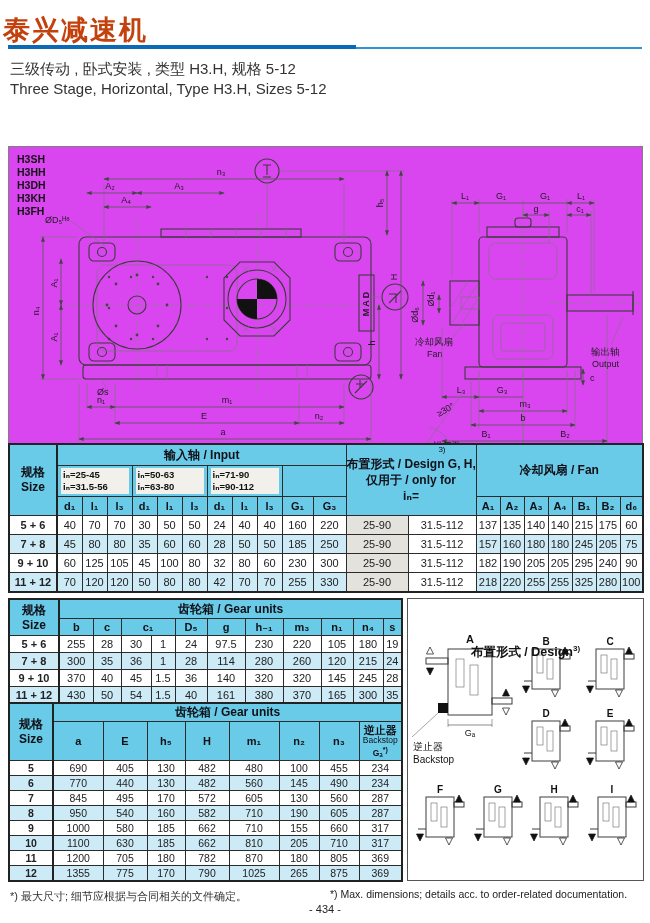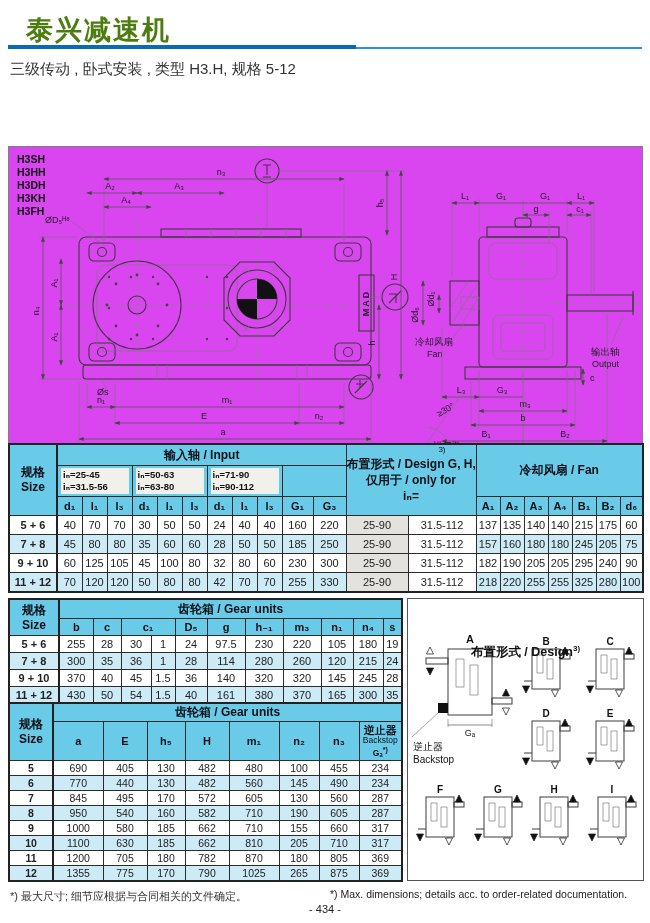--- a/index.html
+++ b/index.html
@@ -1,20 +1,20 @@
 <!DOCTYPE html>
 <html><head>
 <meta charset="utf-8">
 <style>
   html,body{margin:0;padding:0;background:#fff;}
   body{font-family:"Liberation Sans","DejaVu Sans",sans-serif;color:#222;}
   .page{position:relative;width:650px;height:923px;background:#fff;overflow:hidden;}
 
   
-  .brand{position:absolute;left:26px;top:12px;font-size:27px;font-weight:bold;color:#4d7c0f;letter-spacing:2px;}
+  .brand{position:absolute;left:3px;top:12px;font-size:27px;font-weight:bold;color:#c2410c;letter-spacing:2px;}
   .rule-thin{position:absolute;left:8px;top:47px;width:634px;height:2px;background:#2e95d0;}
   .rule-thick{position:absolute;left:8px;top:45px;width:348px;height:4px;background:#0b6ab5;}
   .series{position:absolute;right:6px;top:16px;display:flex;align-items:baseline;gap:7px;color:#0d72b9;}
   .series .big{font-size:26px;font-weight:bold;letter-spacing:1px;}
   .series .small{font-size:13.5px;font-weight:bold;letter-spacing:1px;}
 
   .subtitle{position:absolute;left:10px;top:59px;font-size:15px;line-height:1.35;color:#333;}
 
   
   .panel{position:absolute;left:8px;top:125px;width:633px;height:325px;border:1px solid #808080;background:#d946ef;margin-top:21px;}
@@ -76,20 +76,21 @@
 <body>
 
 <div class="page">
 
   <div class="brand">泰兴减速机</div>
   <div class="rule-thin"></div>
   <div class="rule-thick"></div>
 
   <div class="subtitle">
     <div>三级传动 , 卧式安装 , 类型 H3.H, 规格 5-12</div>
+    <div>Three Stage, Horizontal, Type H3.H, Sizes 5-12</div>
   </div>
 
   <div class="panel">
     <svg width="631" height="323" viewBox="0 0 631 323">
       <defs>
         <marker id="ar" viewBox="0 0 8 6" refX="7" refY="3" markerWidth="7" markerHeight="5" orient="auto-start-reverse">
           <path d="M0,0L8,3L0,6z" fill="#444"></path>
         </marker>
       </defs>
 

